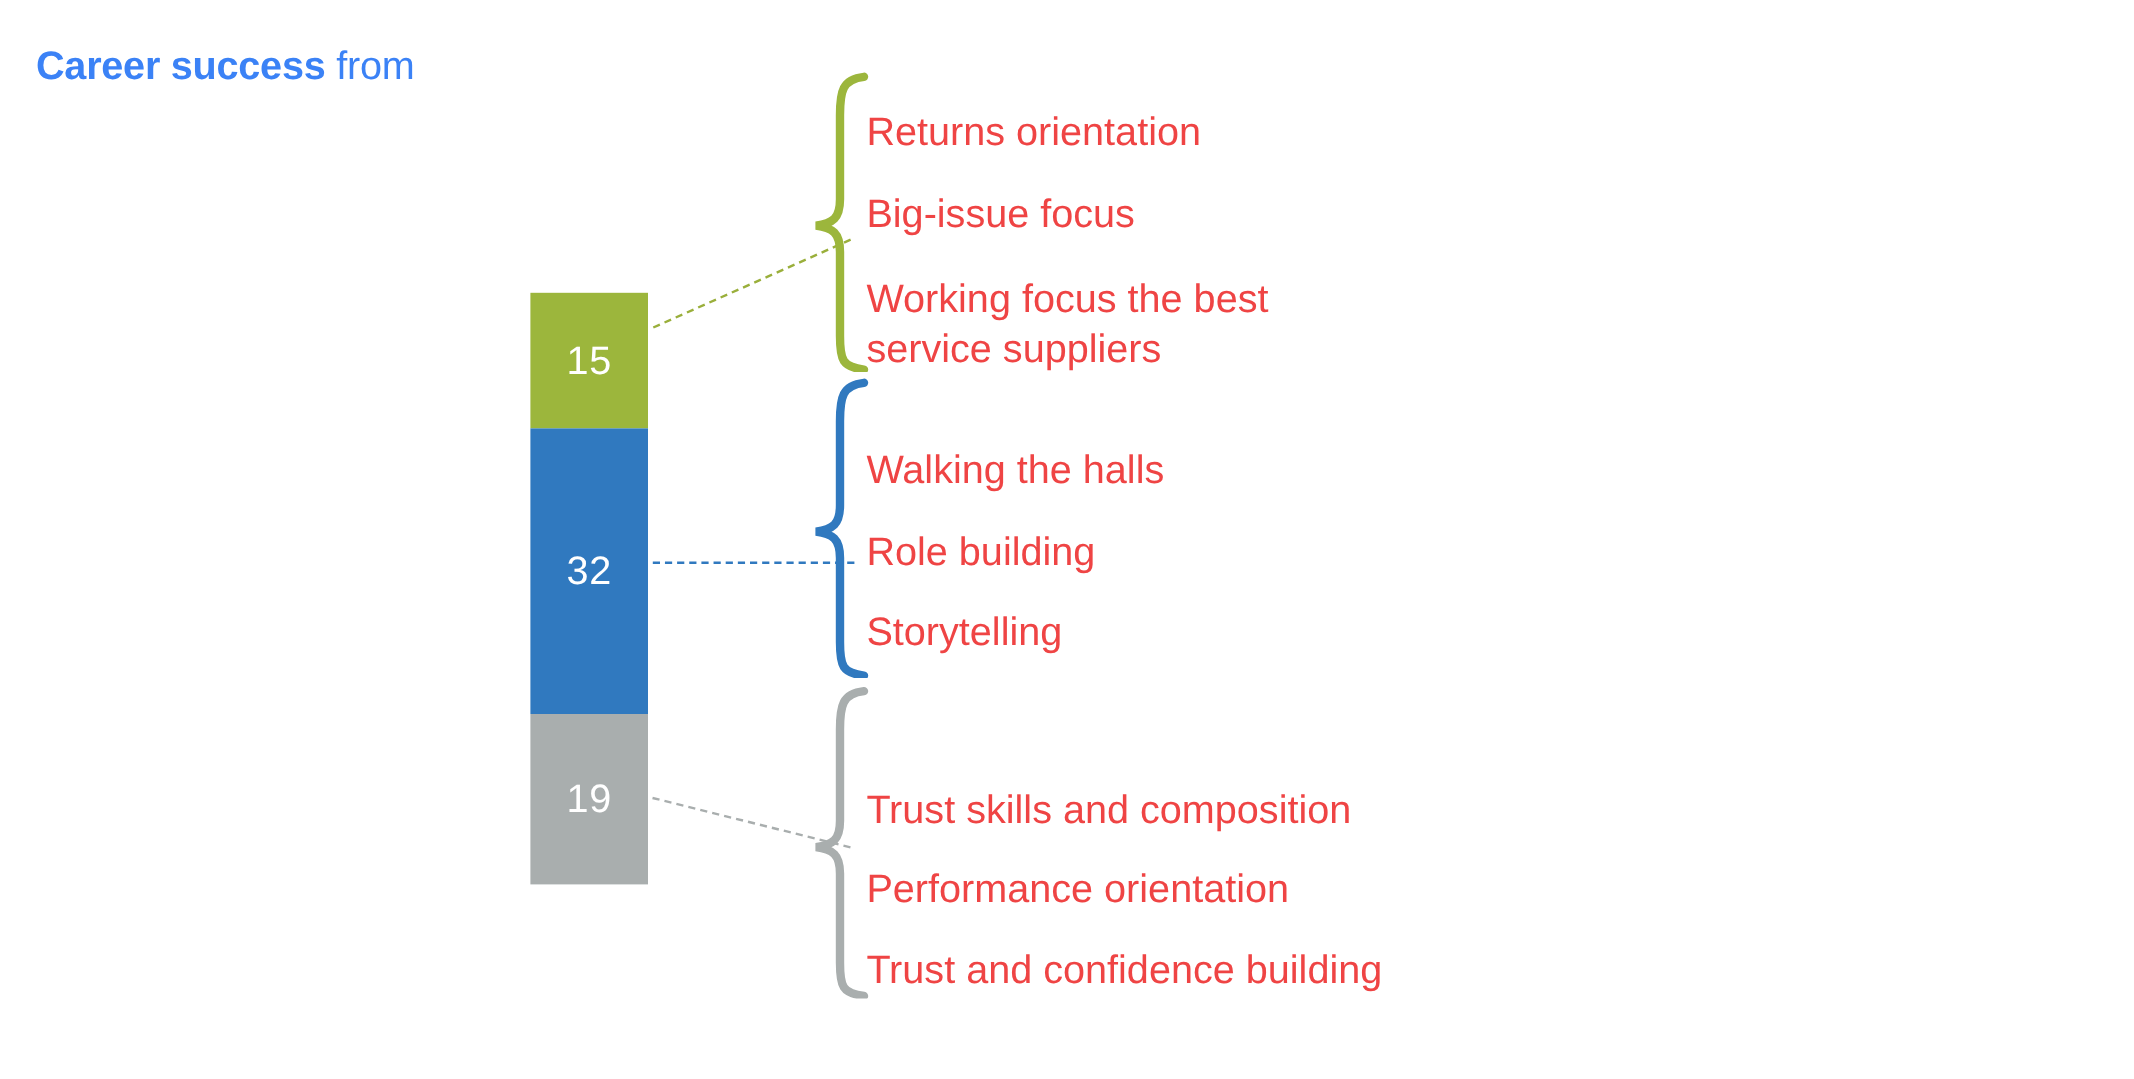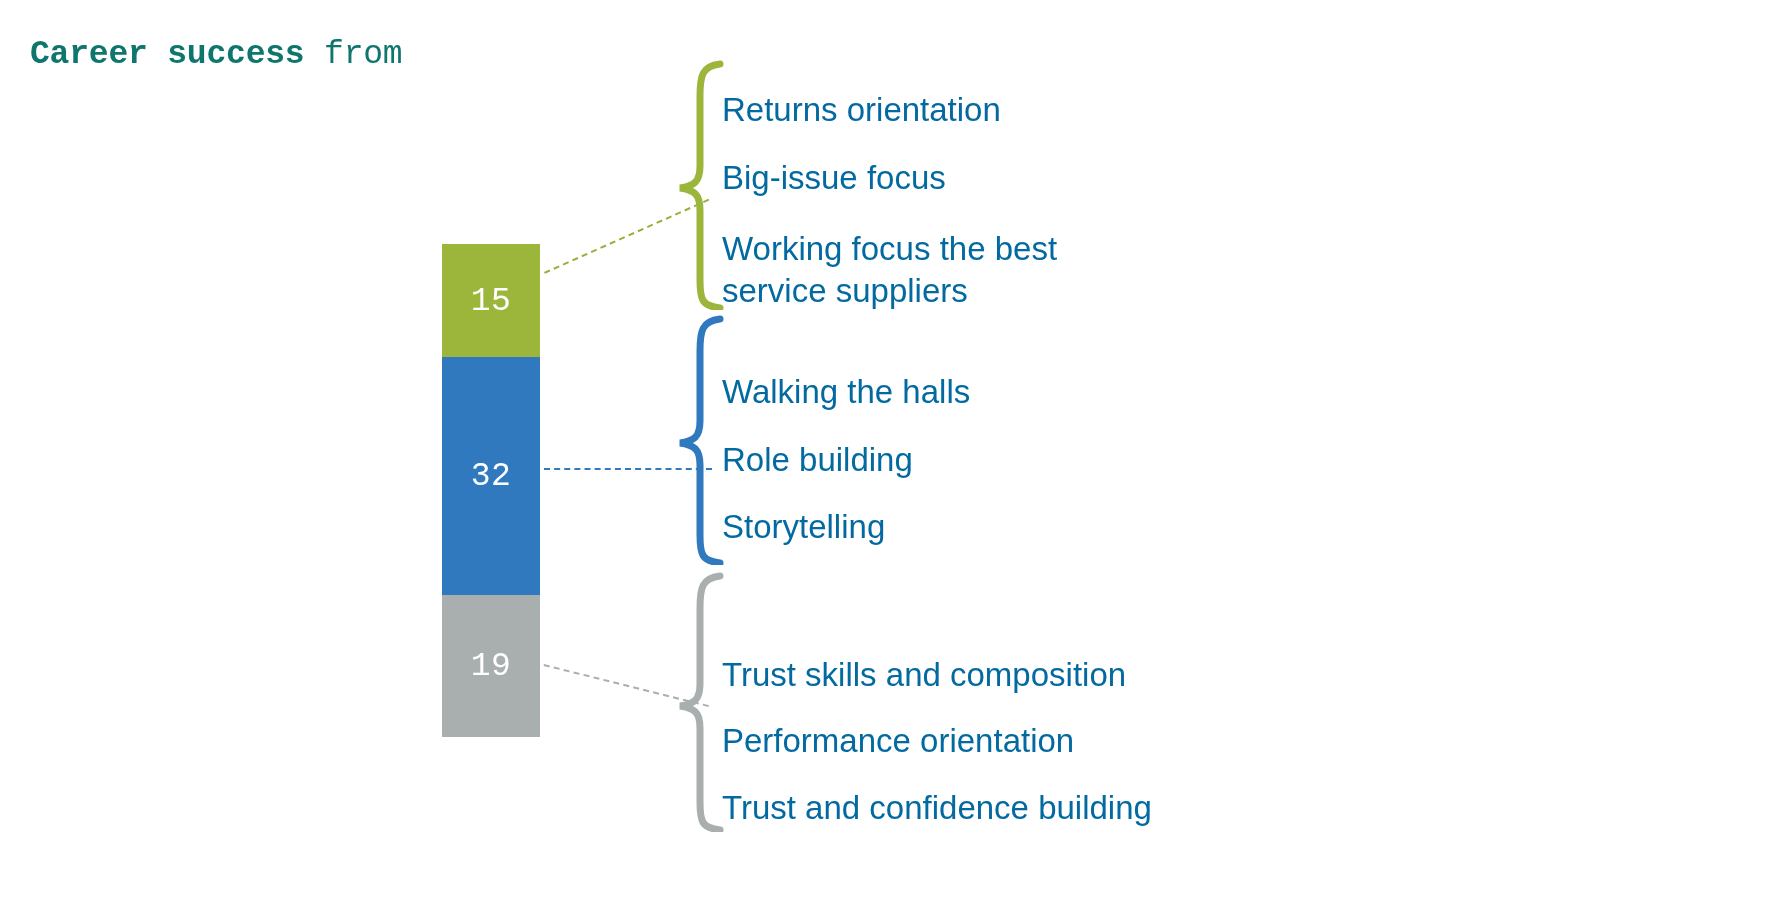--- a/index.html
+++ b/index.html
@@ -20,39 +20,37 @@
   }
 
   
   #title {
     position: absolute;
     left: 30px;
     top: 33px;
     width: 520px;
     font-size: 33px;
     line-height: 1.33;
-    color: #0f766e;
+    color: #3b82f6;
     letter-spacing: -0.2px;
-    font-family: Liberation Mono, monospace;
   }
   #title .strong { font-weight: bold; }
 
   
   #stack-area {
     position: absolute;
     left: 0;
     top: 0;
     width: 620px;
     height: 899px;
   }
   .stack-bar {
     position: absolute;
     left: 442px;
     width: 98px;
-    font-family: Liberation Mono, monospace;
   }
   .stack-seg {
     position: absolute;
     left: 0;
     width: 100%;
     box-sizing: border-box;
   }
   .stack-seg .seg-value {
     position: absolute;
     left: 0; right: 0;
@@ -88,21 +86,21 @@
     right: 0;
     height: 0;
   }
   .detail-label {
     position: absolute;
     left: 0;
     top: 50%;
     transform: translateY(-50%);
     font-size: 33px;
     line-height: 1.28;
-    color: #0369a1;
+    color: #ef4444;
     white-space: pre-line;
     width: 560px;
   }
 </style>
 </head>
 <body>
 
 <div id="canvas">
 
   <div id="title">

